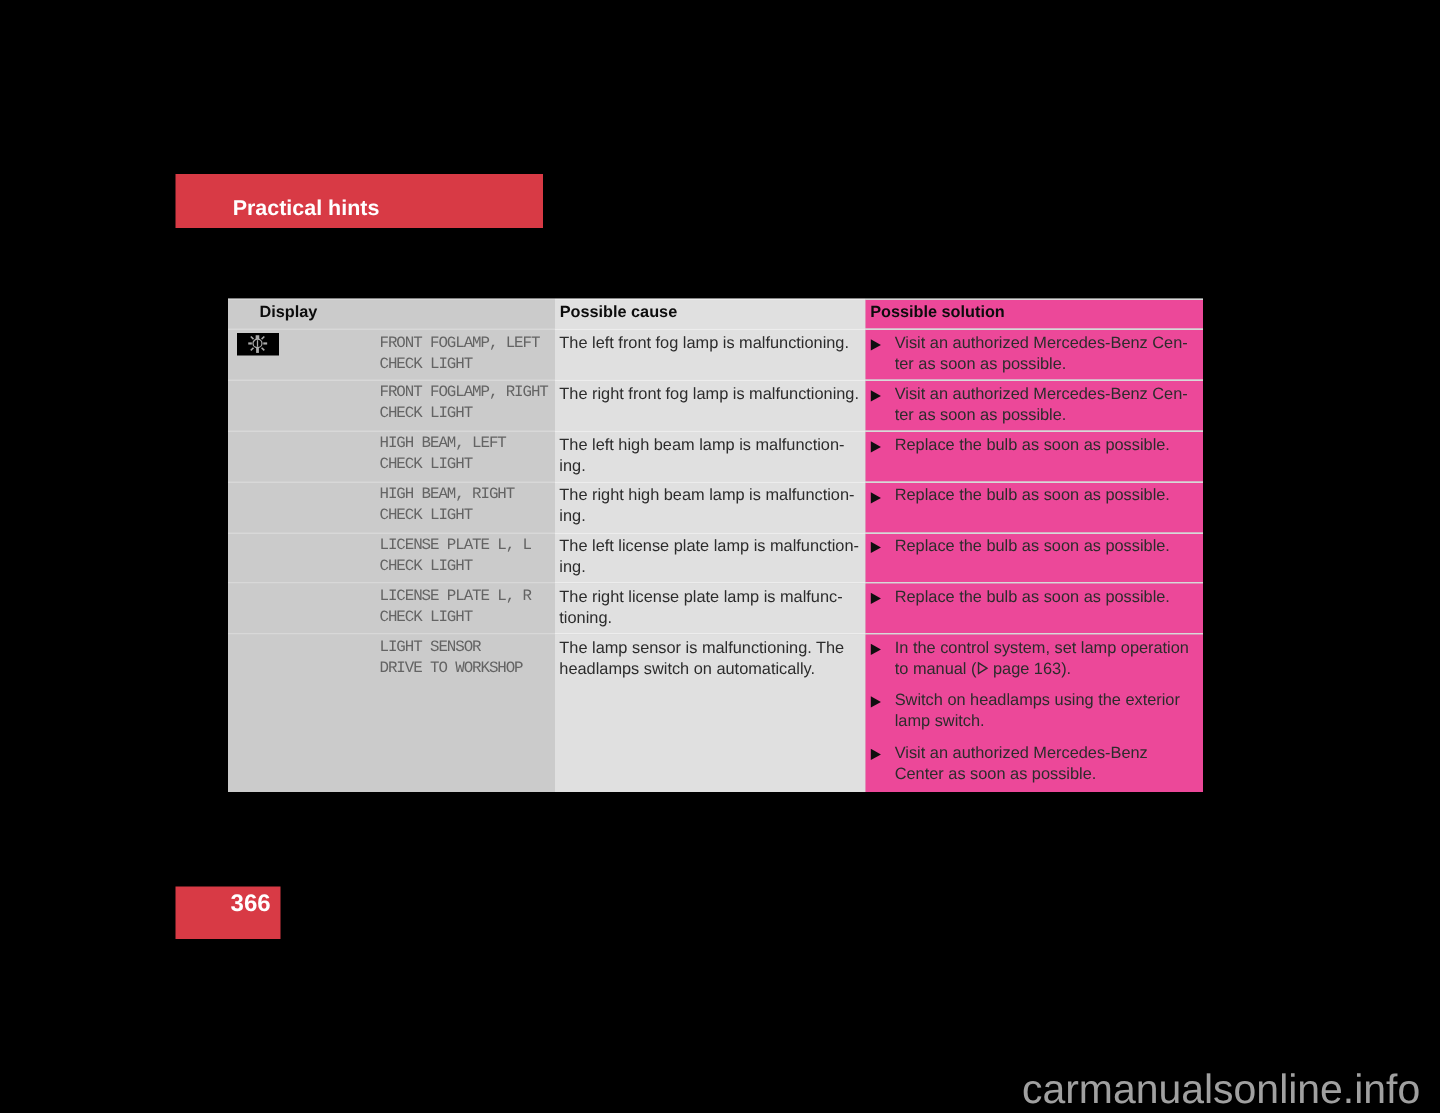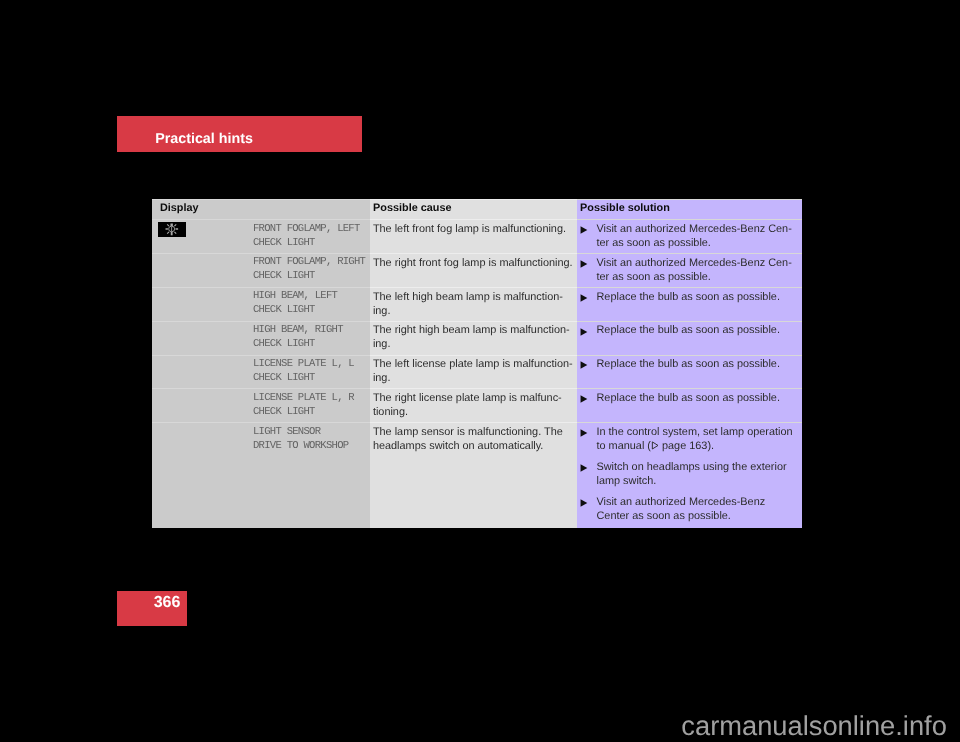--- a/index.html
+++ b/index.html
@@ -23,26 +23,26 @@
   .watermark{position:absolute;left:681.3px;top:711.5px;color:#a0a0a0;font-size:27.3px;
     line-height:27.3px;}
 
   
   .tbl{position:absolute;left:152px;top:199px;width:650px;height:329px;
        background:#cbcbcb;overflow:hidden;}
   .row{display:flex;}
   .cell{box-sizing:border-box;}
   .c1{width:218px;background:#cbcbcb;}
   .c2{width:207px;background:#e0e0e0;}
-  .c3{width:225px;background:#c4b5fd;}
+  .c3{width:225px;background:#ec4899;}
 
   .hdr{height:19px;}
   .hdr .cell{font-weight:bold;font-size:10.85px;color:#0c0c0c;
     padding-left:3.1px;line-height:16.8px;padding-top:0px;box-sizing:border-box;}
-  .hdr .c1{padding-left:8px;}
+  .hdr .c1{padding-left:21px;}
 
   .drow{height:32.9px;}
   .drow.last{height:104.5px;}
   .drow .cell{font-size:10.9px;color:#2c2c2c;}
   .drow .c1{font-family:"Liberation Mono",monospace;font-size:10.55px;letter-spacing:-0.72px;color:#646464;
      padding:1.5px 0 0 101px;line-height:14px;white-space:pre;}
   .drow .c2{padding:1.8px 0 0 2.9px;line-height:14px;color:#2c2c2c;}
   .drow .c2 div,.drow .c3 .btext div{white-space:nowrap;}
   .drow .c3{padding:1.8px 0 0 2.9px;line-height:14px;}
 

